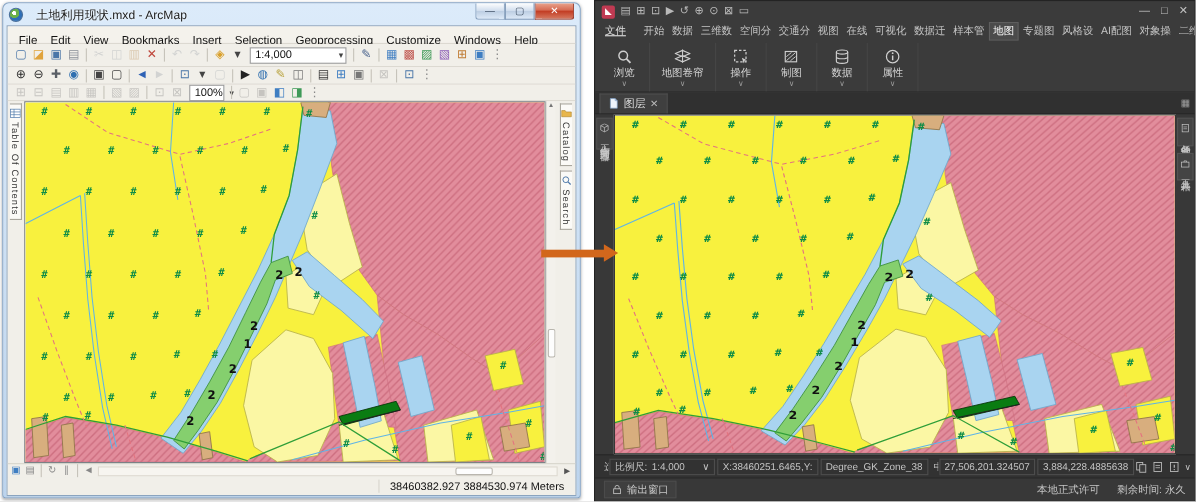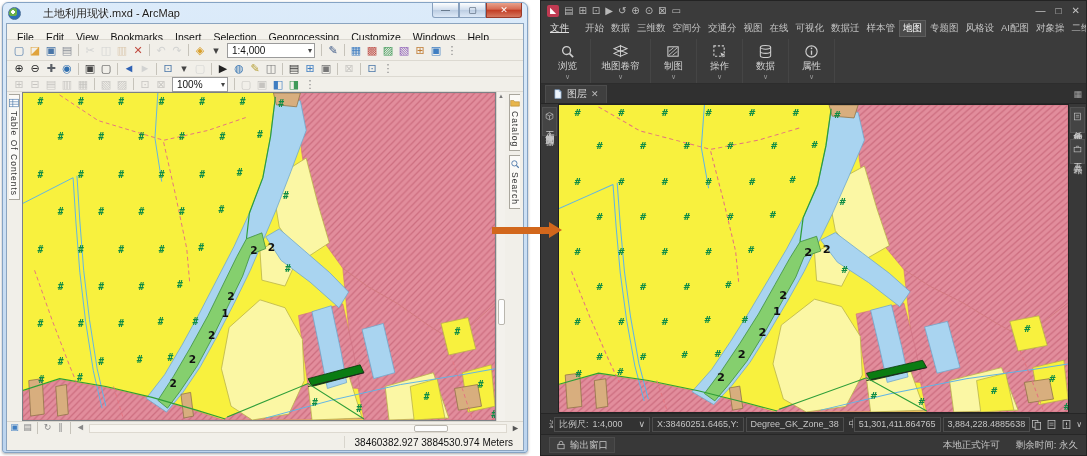--- a/index.html
+++ b/index.html
@@ -4,21 +4,21 @@
 <style>
   html,body{margin:0;padding:0;background:#fff;}
   *{box-sizing:border-box;}
   body{font-family:"Liberation Sans","DejaVu Sans",sans-serif;}
   #stage{position:relative;width:1087px;height:456px;background:#fff;overflow:hidden;}
 
   
   .arcwin{position:absolute;left:2px;top:2px;width:526px;height:451px;
     background:linear-gradient(#dcebfa,#bcd4ee);border:1px solid #85a3c4;
     border-radius:6px 6px 3px 3px;padding:0 3px 3px 3px;box-shadow:0 1px 3px rgba(0,0,0,.35);}
-  .arc-title{height:20px;display:flex;align-items:center;gap:22px;padding:0 2px;}
+  .arc-title{height:20px;display:flex;align-items:center;gap:12px;padding:0 2px;}
   .arc-title .appico{width:13px;height:13px;border-radius:50%;
     background:radial-gradient(circle at 35% 35%,#fff 0 18%,#69b04a 19% 45%,#2d6fb8 46% 100%);
     border:1px solid #4a6f9a;flex:0 0 auto;}
   .arc-title .t{font-size:11px;color:#1b1b1b;text-shadow:0 0 2px #fff;white-space:nowrap;}
   .arc-ctl{margin-left:auto;display:flex;align-self:flex-start;}
   .arc-btn{width:27px;height:15px;border:1px solid #88a0bd;border-top:none;
     background:linear-gradient(#fdfefe,#cfdced 50%,#bccde2 51%,#dde9f7);
     display:flex;align-items:center;justify-content:center;font-size:9px;color:#3a4a5e;}
   .arc-btn.min{border-radius:0 0 0 3px;}
   .arc-btn.close{width:36px;border-radius:0 0 3px 0;color:#fff;
@@ -400,21 +400,21 @@
           <span class="tbi dis" style="color: rgb(119, 119, 119);">⊟</span>
           <span class="tbi dis" style="color: rgb(119, 119, 119);">▤</span>
           <span class="tbi dis" style="color: rgb(119, 119, 119);">▥</span>
           <span class="tbi dis" style="color: rgb(119, 119, 119);">▦</span>
           <span class="tbsep"></span>
           <span class="tbi dis" style="color: rgb(119, 119, 119);">▧</span>
           <span class="tbi dis" style="color: rgb(119, 119, 119);">▨</span>
           <span class="tbsep"></span>
           <span class="tbi dis" style="color: rgb(119, 119, 119);">⊡</span>
           <span class="tbi dis" style="color: rgb(119, 119, 119);">⊠</span>
-          <span class="tbcombo" style="width: 56px;">
+          <span class="tbcombo" style="width: 32px;">
             <span>100%</span>
             <span class="car">▾</span>
           </span>
           <span class="tbsep"></span>
           <span class="tbi dis" style="color: rgb(119, 119, 119);">▢</span>
           <span class="tbi dis" style="color: rgb(119, 119, 119);">▣</span>
           <span class="tbi" style="color: rgb(63, 126, 194);">◧</span>
           <span class="tbi" style="color: rgb(63, 154, 88);">◨</span>
           <span class="tbi" style="color: rgb(136, 136, 136);">⋮</span>
         </div>
@@ -526,30 +526,30 @@
         </div>
         <div class="rbtn" style="width: 60px;">
           <svg width="15" height="15" class="msvg" style="color: rgb(207, 207, 207);">
             <use href="#i-layers"></use>
           </svg>
           <span class="lbl">地图卷帘</span>
           <span class="chev">∨</span>
         </div>
         <div class="rbtn">
           <svg width="15" height="15" class="msvg" style="color: rgb(207, 207, 207);">
-            <use href="#i-hatch"></use>
-          </svg>
-          <span class="lbl">制图</span>
+            <use href="#i-dashed"></use>
+          </svg>
+          <span class="lbl">操作</span>
           <span class="chev">∨</span>
         </div>
         <div class="rbtn">
           <svg width="15" height="15" class="msvg" style="color: rgb(207, 207, 207);">
-            <use href="#i-dashed"></use>
-          </svg>
-          <span class="lbl">操作</span>
+            <use href="#i-hatch"></use>
+          </svg>
+          <span class="lbl">制图</span>
           <span class="chev">∨</span>
         </div>
         <div class="rbtn">
           <svg width="15" height="15" class="msvg" style="color: rgb(207, 207, 207);">
             <use href="#i-db"></use>
           </svg>
           <span class="lbl">数据</span>
           <span class="chev">∨</span>
         </div>
         <div class="rbtn">
@@ -607,21 +607,21 @@
         <span class="seg" style="margin-left:auto">∨</span>
       </span>
       <span class="segbox">
           <span class="seg">X:38460251.6465,Y:</span>
         </span>
       <span class="segbox">
           <span class="seg">Degree_GK_Zone_38</span>
         </span>
       <span class="seg">中心点:</span>
       <span class="segbox">
-          <span class="seg">51,301,411.864765</span>
+          <span class="seg">27,506,201.324507</span>
         </span>
       <span class="segbox">
           <span class="seg">3,884,228.4885638</span>
         </span>
       <span class="icons">
         <svg class="msvg" width="11" height="11">
             <use href="#i-copy"></use>
           </svg>
         <svg class="msvg" width="11" height="11">
             <use href="#i-clip"></use>

